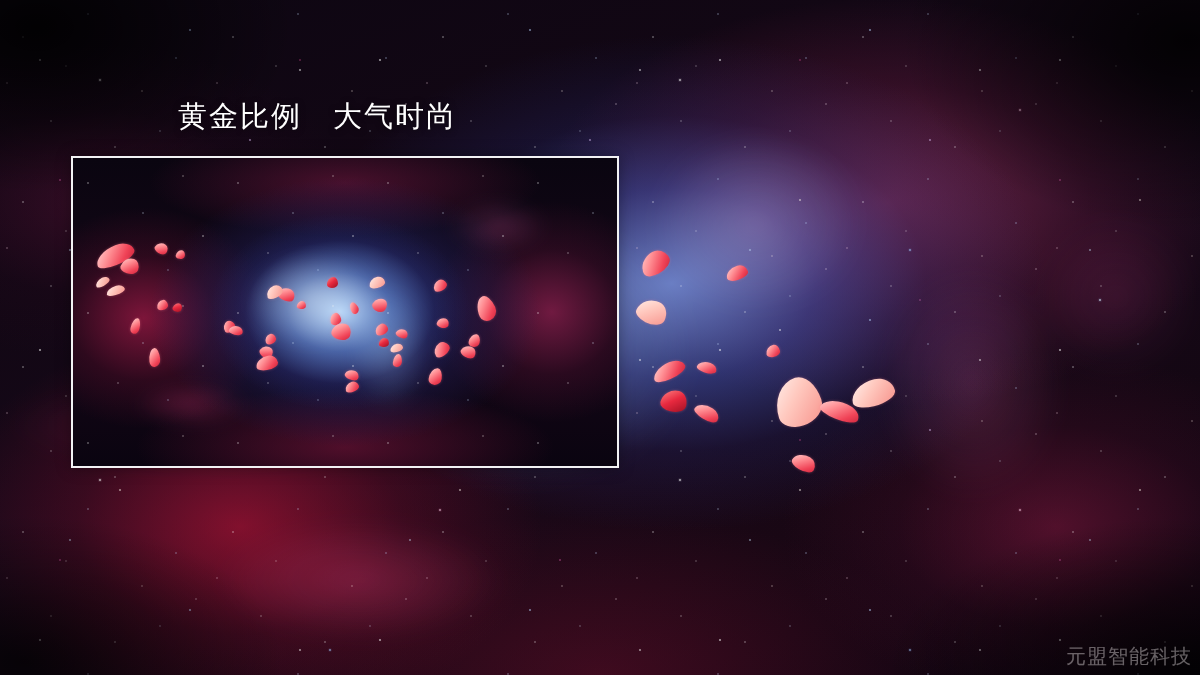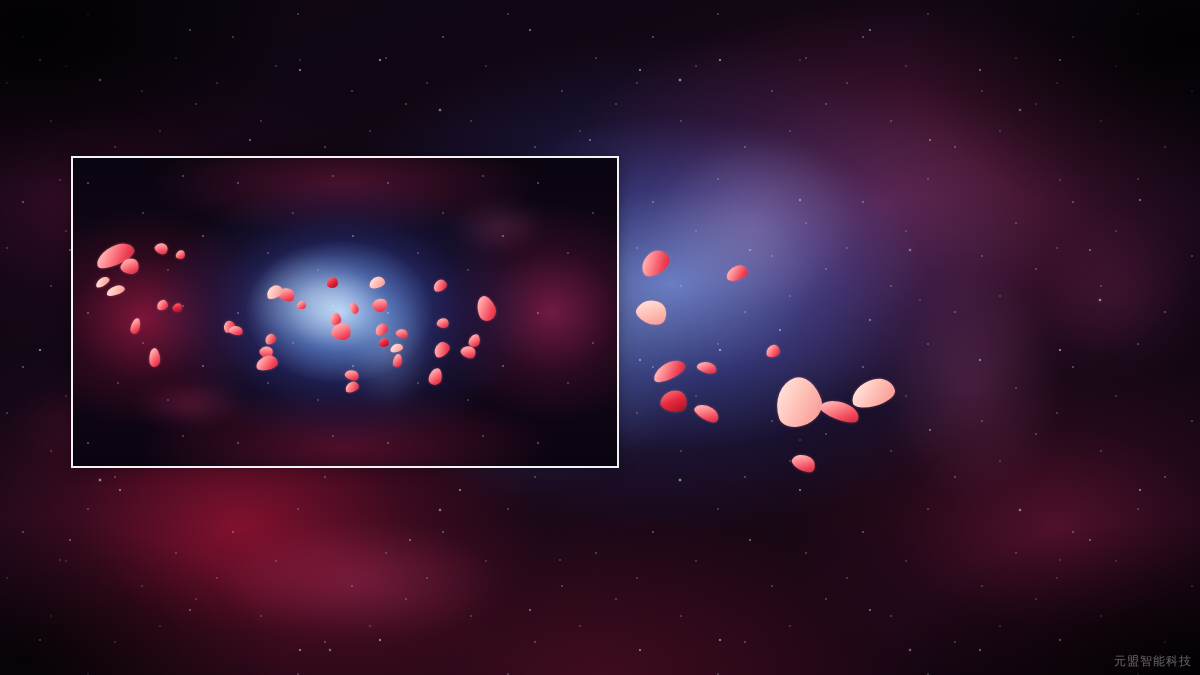--- a/index.html
+++ b/index.html
@@ -196,39 +196,40 @@
     letter-spacing: 0.4px;
     white-space: nowrap;
     text-shadow: 0 1px 5px rgba(0,0,0,0.45);
   }
 
   
   #watermark {
     position: absolute;
     right: 8px;
     bottom: 5px;
-    font-size: 12px;
+    font-size: 20px;
     letter-spacing: 1px;
     color: rgba(235,228,232,0.42);
     white-space: nowrap;
   }
 </style>
 </head>
 <body>
 
 <div id="slide">
 
   <div class="bg-layer" id="bg-base"></div>
   <div class="bg-layer" id="bg-wisps"></div>
   <div class="stars" id="stars-small"></div>
   <div class="stars" id="stars-mid"></div>
   <div class="stars" id="stars-big"></div>
   <div class="stars" id="stars-pink"></div>
   <div class="bg-layer" id="bg-dark"></div>
 
+  <div id="slide-title">黄金比例　大气时尚</div>
 
   <div id="image-frame">
     <div id="frame-photo"></div>
     <div id="frame-wisps"></div>
     <div id="frame-stars"></div>
 
     <div class="petal" style="left:22px;  top:88px;  width:40px; height:19px; transform:rotate(-22deg);"></div>
     <div class="petal" style="left:48px;  top:100px; width:18px; height:16px; transform:rotate(18deg);"></div>
     <div class="petal pale" style="left:22px; top:120px; width:15px; height:8px;  transform:rotate(-28deg);"></div>
     <div class="petal pale" style="left:33px; top:128px; width:19px; height:9px;  transform:rotate(-16deg);"></div>

